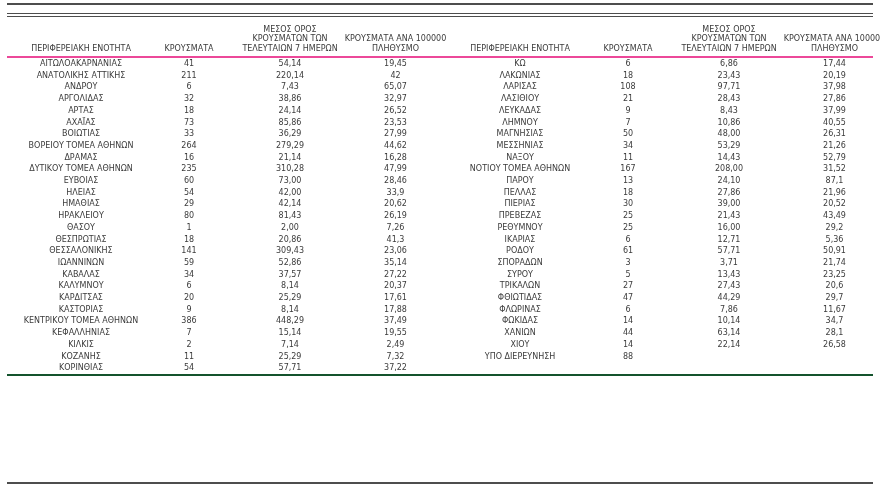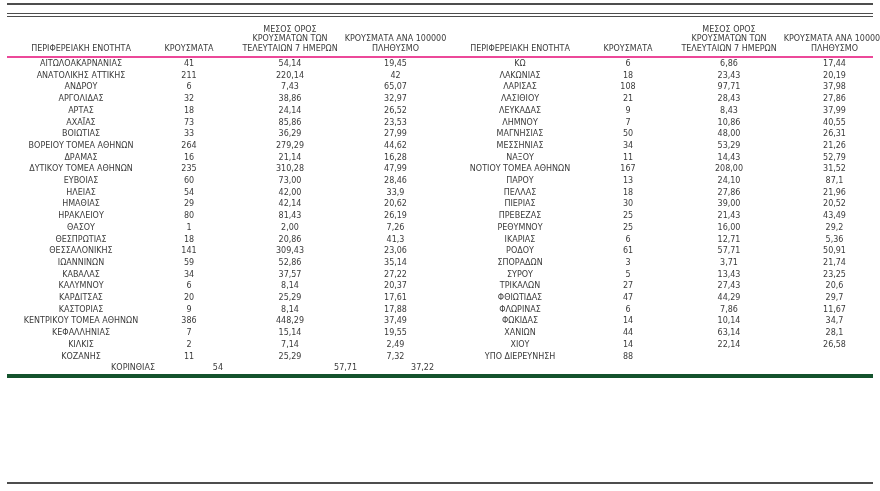--- a/index.html
+++ b/index.html
@@ -61,22 +61,21 @@
   }
   tbody td {
     font-size: 8px;
     height: 11.7px;
     line-height: 11.7px;
     padding: 0;
     text-align: center;
     white-space: nowrap;
   }
   tbody tr:last-child td {
-    border-bottom: 4px solid #14532d;
-    text-align: right;
+    border-bottom: 2px solid #14532d;
   }
 </style>
 </head>
 <body>
 
 <div class="page">
 
   <div class="rule rule-a"></div>
   <div class="rule rule-b"></div>
   <div class="rule rule-c"></div>

